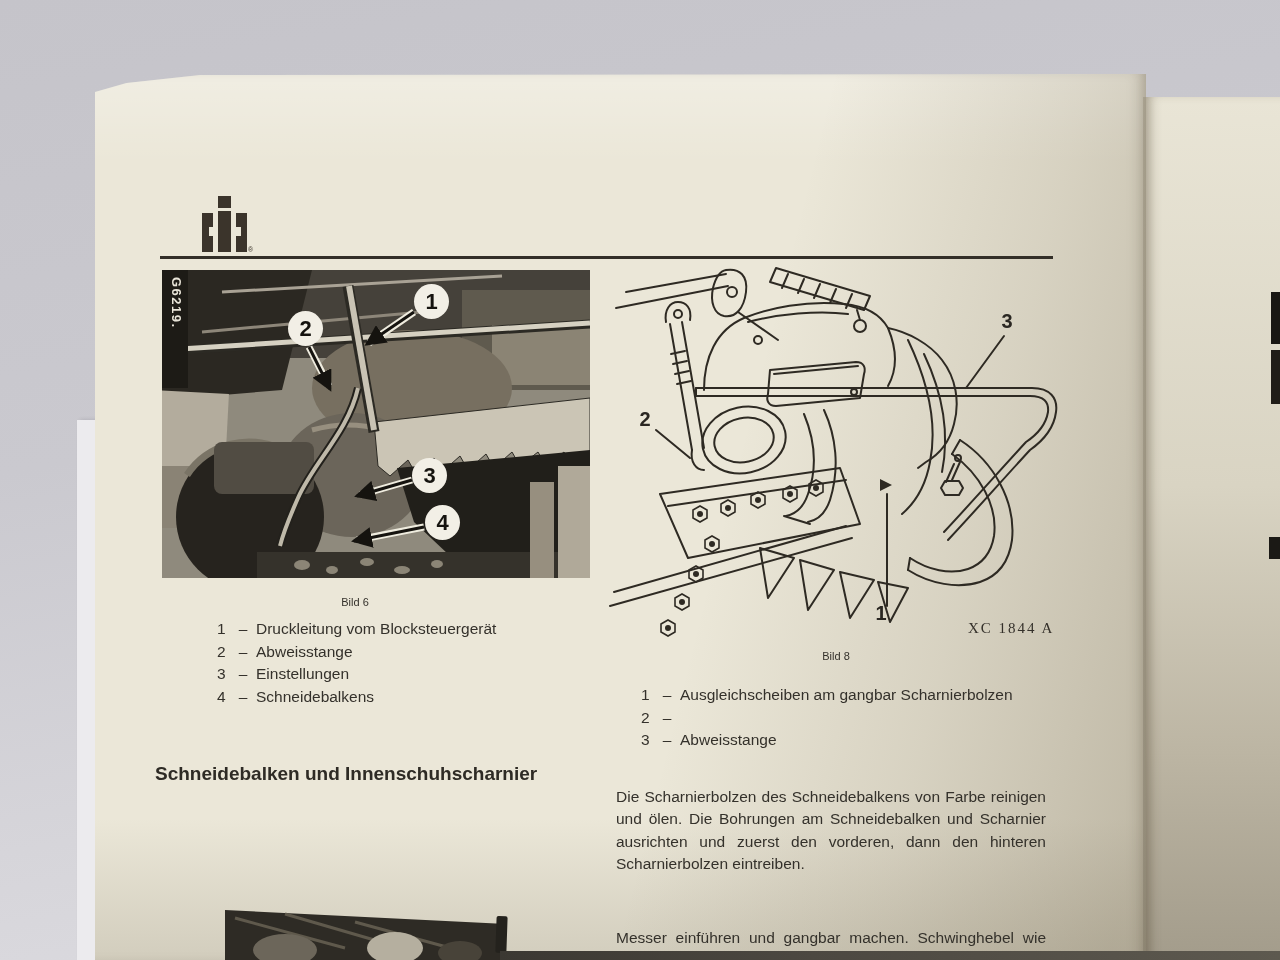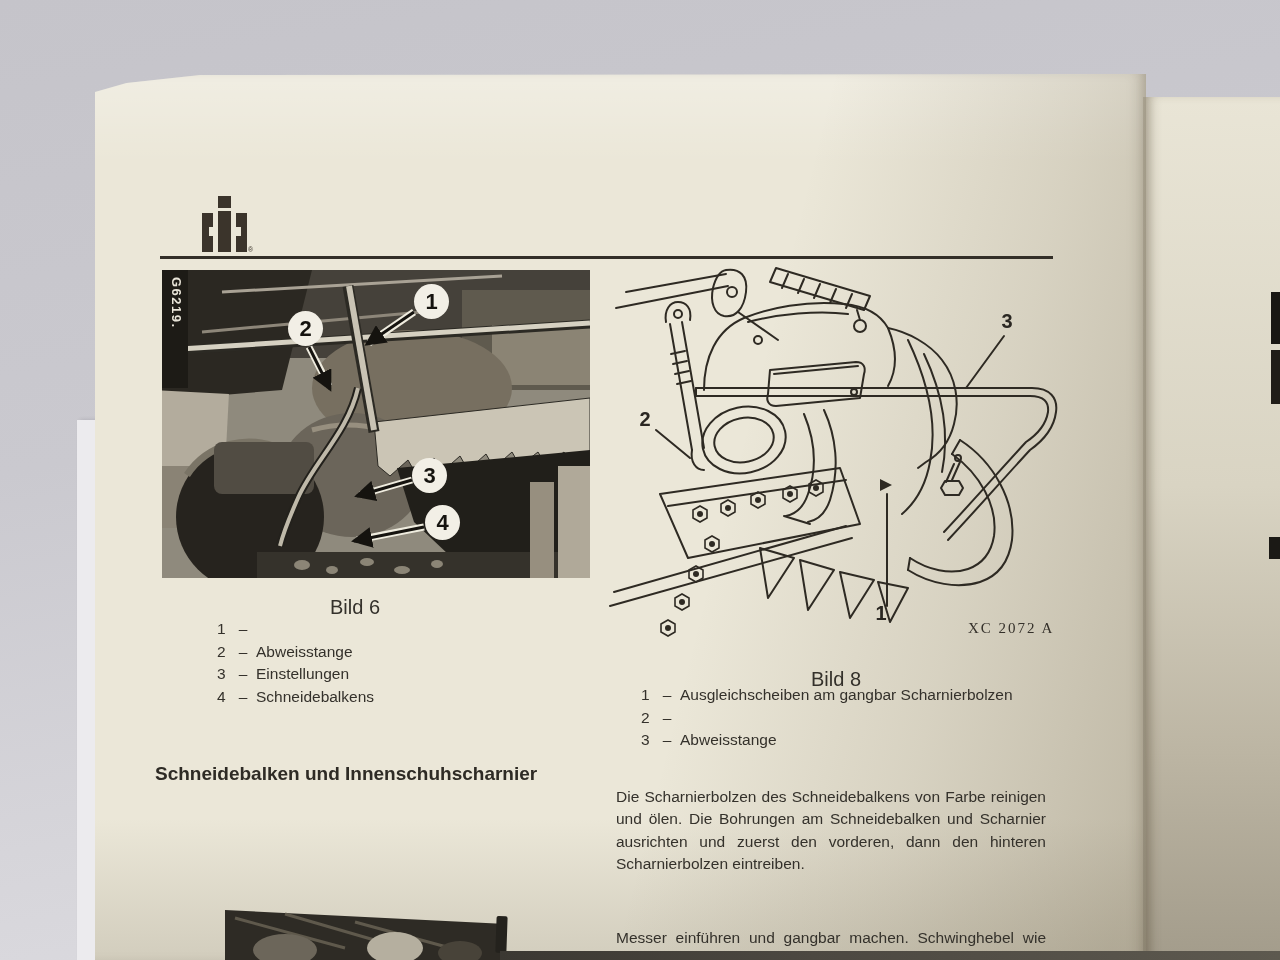--- a/index.html
+++ b/index.html
@@ -38,23 +38,23 @@
   
   .photo1{position:absolute;left:162px;top:270px;width:428px;height:308px;}
   .photo-code{position:absolute;left:184px;top:277px;transform:rotate(90deg);
     transform-origin:0 0;font-size:13px;font-weight:bold;letter-spacing:1.5px;color:#e8e4d8;}
   .callout{position:absolute;width:35px;height:35px;border-radius:50%;background:#f2efe6;
     display:flex;align-items:center;justify-content:center;font-weight:bold;font-size:22px;color:#15130f;}
   .fig8-num{position:absolute;width:22px;text-align:center;font-weight:bold;font-size:20px;color:#2a2722;}
   .plate-code{position:absolute;left:968px;top:620px;width:100px;
     font-family:"Liberation Serif","DejaVu Serif",serif;font-size:15px;letter-spacing:2px;color:#34302a;}
 
-  .cap{position:absolute;font-size:20px;text-align:center;color:#34312b;}
+  .cap{position:absolute;font-size:11px;text-align:center;color:#34312b;}
   .cap6{left:290px;top:596px;width:130px;}
-  .cap8{left:776px;top:668px;width:120px;}
+  .cap8{left:776px;top:650px;width:120px;}
   .legend{position:absolute;font-size:15.5px;color:#34312b;}
   .legend6{left:217px;top:618px;}
   .legend8{left:641px;top:684px;}
   .legend-row{display:flex;line-height:22.5px;}
   .lg-num{width:13px;}
   .lg-dash{width:26px;text-align:center;}
 
   .heading{position:absolute;left:155px;top:763px;margin:0;font-size:19px;font-weight:bold;color:#2e2b25;}
   .para{position:absolute;margin:0;font-size:15.5px;line-height:22.3px;text-align:justify;color:#34312b;}
   .left-para{left:155px;top:792px;width:414px;}
@@ -156,20 +156,21 @@
     </div>
   <div class="callout" style="left:425px;top:505px;">
     <span>4</span>
     </div>
 
   <div class="cap cap6">Bild 6</div>
   <div class="legend legend6">
     <div class="legend-row">
       <span class="lg-num">1</span>
       <span class="lg-dash">–</span>
+      <span class="lg-label">Druckleitung vom Blocksteuergerät</span>
     </div>
     <div class="legend-row">
       <span class="lg-num">2</span>
       <span class="lg-dash">–</span>
       <span class="lg-label">Abweisstange</span>
     </div>
     <div class="legend-row">
       <span class="lg-num">3</span>
       <span class="lg-dash">–</span>
       <span class="lg-label">Einstellungen</span>
@@ -249,21 +250,21 @@
         <path d="M97,278 L104,274 L111,278 L111,286 L104,290 L97,286 Z"></path>
         <path d="M81,308 L88,304 L95,308 L95,316 L88,320 L81,316 Z"></path>
         <path d="M67,336 L74,332 L81,336 L81,344 L74,348 L67,344 Z"></path>
         <path d="M53,362 L60,358 L67,362 L67,370 L60,374 L53,370 Z"></path>
       </g>
     </svg>
   </div>
   <span class="fig8-num" style="left:996px;top:310px;">3</span>
   <span class="fig8-num" style="left:634px;top:408px;">2</span>
   <span class="fig8-num" style="left:870px;top:602px;">1</span>
-  <div class="plate-code">XC 2072 A</div>
+  <div class="plate-code">XC 1844 A</div>
 
   <div class="cap cap8">Bild 8</div>
   <div class="legend legend8">
     <div class="legend-row">
       <span class="lg-num">1</span>
       <span class="lg-dash">–</span>
       <span class="lg-label">Ausgleichscheiben am gangbar Scharnierbolzen</span>
     </div>
     <div class="legend-row">
       <span class="lg-num">2</span>

